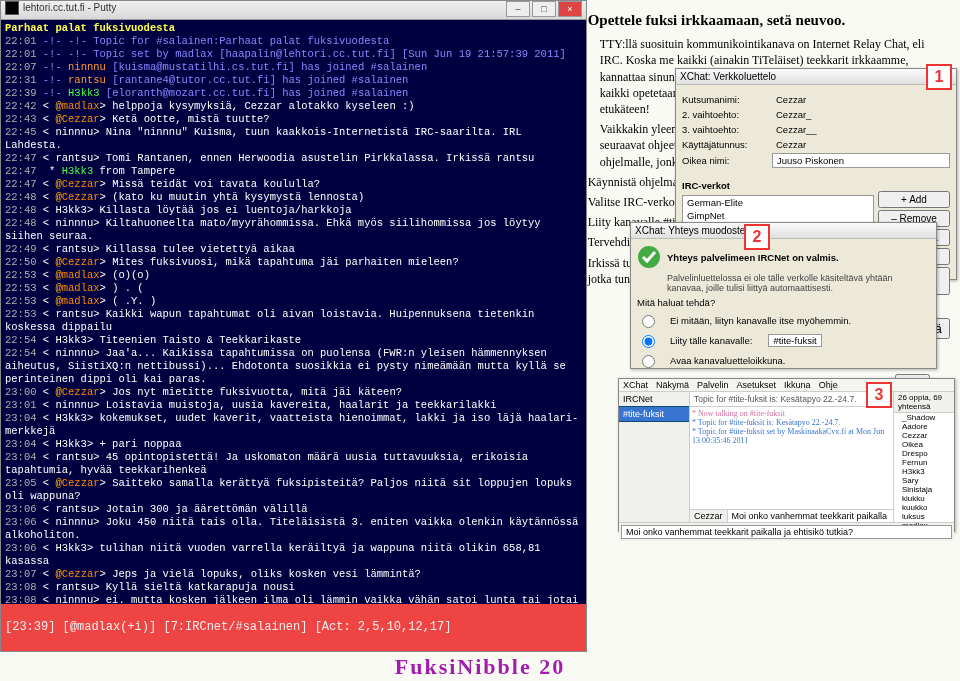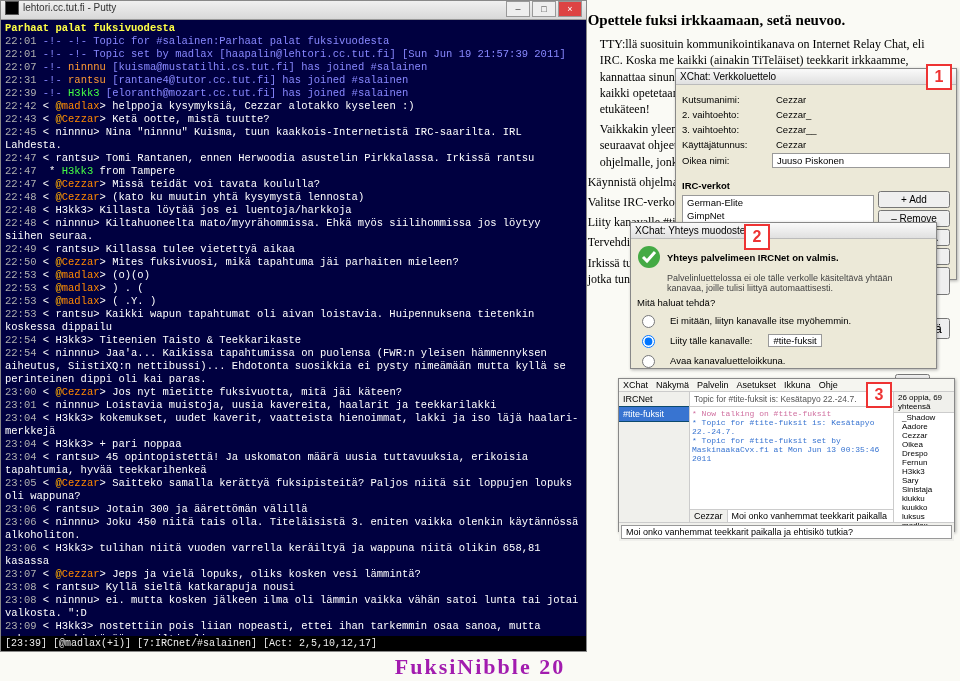--- a/index.html
+++ b/index.html
@@ -13,21 +13,21 @@
 .win-btns span{display:inline-flex;align-items:center;justify-content:center;width:22px;height:14px;border:1px solid #999;background:#eee;font-size:9px;color:#333}
 .win-btns .close{background:#d44;color:#fff}
 .term{padding:2px 4px;color:#fff}
 .term .topic{color:#ffff44;font-weight:bold}
 .term .line{white-space:pre-wrap}
 .ts{color:#b0b0b0}
 .nick-o{color:#ff9933}
 .nick-g{color:#44ff44}
 .at{color:#ffaa00}
 .op{color:#ff8800}
-.status{position:absolute;bottom:0;left:0;right:0;background:#000000;color:#eee;padding:1px 4px;font-size:10px}
+.status{position:absolute;bottom:0;left:0;right:0;background:#ef4444;color:#eee;padding:17px 4px;font-size:12px}
 .right h3{font-family:'Times New Roman',serif;font-weight:bold;font-size:15px;margin:2px 0 6px}
 .right p{margin:4px 0}
 .right .indent{margin-left:12px}
 .dlg{position:absolute;border:1px solid #888;background:#ece9d8;font-family:Tahoma,Arial;font-size:10px;box-shadow:1px 1px 3px rgba(0,0,0,.3)}
 .dlg-title{background:linear-gradient(#fafafa,#e0e0e0);padding:2px 4px;border-bottom:1px solid #bbb;display:flex;align-items:flex-end;gap:4px}
 .d1{top:68px;right:4px;left:675px;width:280px;height:210px}
 .d2{top:222px;left:630px;width:305px;height:145px}
 .d3{top:378px;left:618px;width:335px;height:152px}
 .badge{position:absolute;border:2px solid #e33;color:#e33;font-weight:bold;font-size:16px;width:22px;height:22px;display:flex;align-items:center;justify-content:center;background:#fff}
 .b1{top:64px;right:8px}
@@ -49,21 +49,21 @@
 .d2 .sub{font-size:9px;color:#444;margin-left:30px}
 .d2 .chk{display:flex;align-items:center;gap:12px;margin:4px 0}
 .d2 .row-btm{display:flex;justify-content:space-between;margin-top:6px}
 .d3-body{display:flex;height:130px}
 .d3 .side{width:70px;background:#f0f0ec;border-right:1px solid #ccc}
 .d3 .side .tab{padding:2px 4px;font-size:9px;border-bottom:1px solid #0c4a6e}
 .d3 .side .act{background:#3874d1;color:#fff}
 .d3 .main{flex:1;display:flex;flex-direction:column}
 .d3 .menu{background:#f5f5f0;padding:1px 4px;font-size:9px;display:flex;gap:8px;border-bottom:1px solid #ccc}
 .d3 .topic{background:#fff;border-bottom:1px solid #ccc;padding:2px 4px;font-size:8.5px;color:#555}
-.d3 .chat{flex:1;background:#fff;font-family:Liberation Mono, monospace;font-size:8px;padding:2px;color:#333}
+.d3 .chat{flex:1;background:#fff;font-family:Liberation Serif, serif;font-size:8px;padding:2px;color:#333}
 .d3 .chat .pink{color:#d070a0}
 .d3 .chat .blue{color:#3874d1}
 .d3 .inp-row{display:flex;border-top:1px solid #ccc}
 .d3 .inp-row .n{padding:1px 4px;font-size:9px;background:#f0f0ec;border-right:1px solid #ccc}
 .d3 .inp-row input{flex:1;border:0;font-size:9px;padding:1px 4px}
 .d3 .users{width:60px;border-left:1px solid #ccc;background:#fff;font-size:8px}
 .d3 .users .hdr{background:#f0f0ec;padding:1px 4px;border-bottom:1px solid #ccc}
 .d3 .users div{padding:0 4px}
 .d3-bottom{display:flex;border-top:1px solid #ccc;background:#f0f0ec}
 .d3-bottom input{flex:1;border:1px solid #999;margin:2px;font-size:9px;padding:1px 4px}

